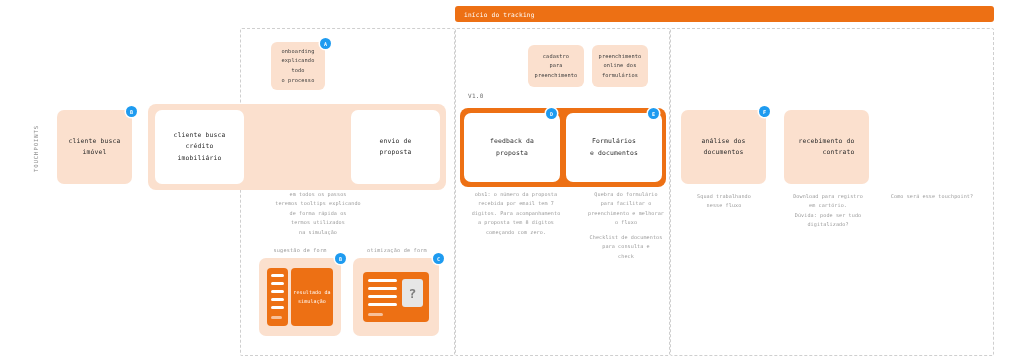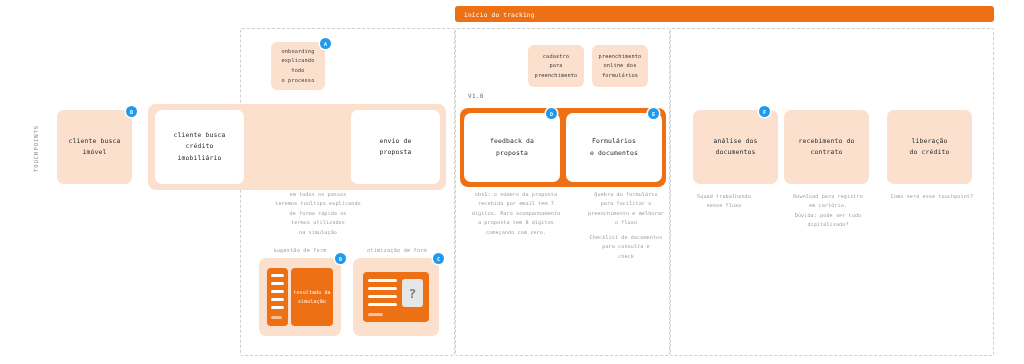--- a/index.html
+++ b/index.html
@@ -176,32 +176,29 @@
   <div class="card white" style="left:464px; top:113px; width:96px; height:69px;">
     <div class="t">feedback da<br>proposta</div>
   </div>
   <div class="badge" style="left:546px; top:108px;">D</div>
 
   <div class="card white" style="left:566px; top:113px; width:96px; height:69px;">
     <div class="t">Formulários<br>e documentos</div>
   </div>
   <div class="badge" style="left:648px; top:108px;">E</div>
 
-  <div class="card" style="left:681px; top:110px; width:85px; height:74px;margin-left:12px;">
+  <div class="card" style="left:681px; top:110px; width:85px; height:74px;">
     <div class="t">análise dos<br>documentos</div>
   </div>
   <div class="badge" style="left:759px; top:106px;">F</div>
 
-  <div class="card" style="left:784px; top:110px; width:85px; height:74px;">
+  <div class="card" style="left:784px; top:110px; width:85px; height:74px;text-align:right;">
     <div class="t">recebimento do<br>contrato</div>
   </div>
 
-  <div class="card" style="left:887px; top:110px; width:85px; height:74px;">
-    <div class="t">liberação<br>do crédito</div>
-  </div>
 
   <div class="mini" style="left:271px; top:42px; width:54px; height:48px;">
     <div class="t">onboarding<br>explicando todo<br>o processo</div>
   </div>
   <div class="badge" style="left:320px; top:38px;">A</div>
 
   <div class="mini" style="left:528px; top:45px; width:56px; height:42px;">
     <div class="t">cadastro<br>para<br>preenchimento</div>
   </div>
 

